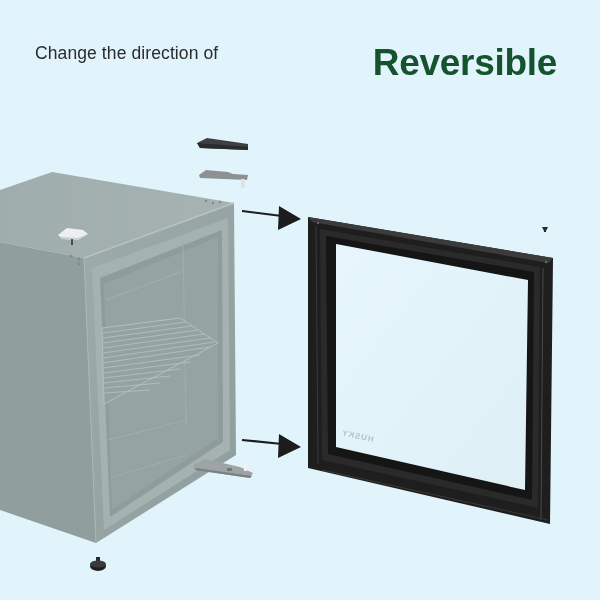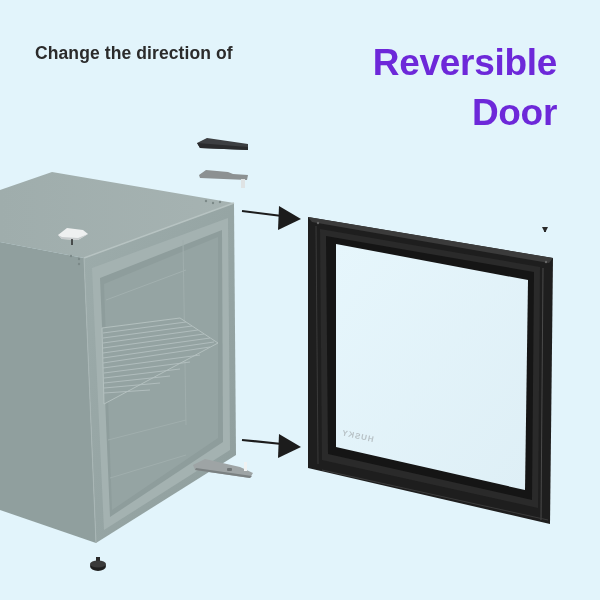--- a/index.html
+++ b/index.html
@@ -5,42 +5,41 @@
     html, body { margin: 0; padding: 0; }
     body {
       width: 600px; height: 600px; overflow: hidden;
       background: #e2f4fb;
       font-family: "Liberation Sans", "DejaVu Sans", sans-serif;
       position: relative;
     }
     .subtitle {
       position: absolute; left: 35px; top: 41px;
       font-size: 17.5px; line-height: 24px; color: #2b2b2b;
-      font-weight: 700; letter-spacing: 0.1px;
+      font-weight: 400; letter-spacing: 0.1px;
       width: 260px;
     }
     .subtitle span { display: block; white-space: nowrap; }
     .title {
       position: absolute; right: 43px; top: 38px;
       font-size: 37px; line-height: 50px; font-weight: 700;
-      color: #6d28d9; text-align: right; letter-spacing: -0.3px;
+      color: #14532d; text-align: right; letter-spacing: -0.3px;
     }
     .title span { display: block; }
     svg.art { position: absolute; left: 0; top: 0; }
   </style>
 </head>
 <body>
 
 <div class="subtitle">
   <span>Change the direction of</span>
 </div>
 
 <div class="title">
   <span>Reversible</span>
-  <span>Door</span>
 </div>
 
 <svg class="art" width="600" height="600" viewBox="0 0 600 600">
   <defs>
     <linearGradient id="frontGrad" x1="0" y1="0" x2="1" y2="1">
       <stop offset="0" stop-color="#9dacab"></stop>
       <stop offset="1" stop-color="#8f9e9d"></stop>
     </linearGradient>
     <linearGradient id="topGrad" x1="0" y1="0" x2="1" y2="0">
       <stop offset="0" stop-color="#9fadac"></stop>

